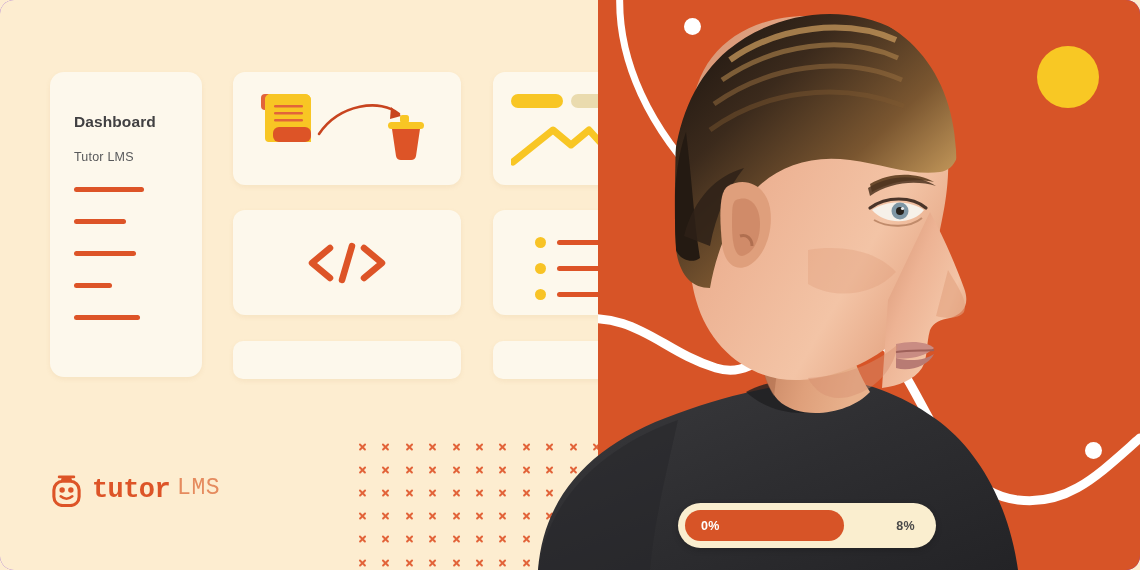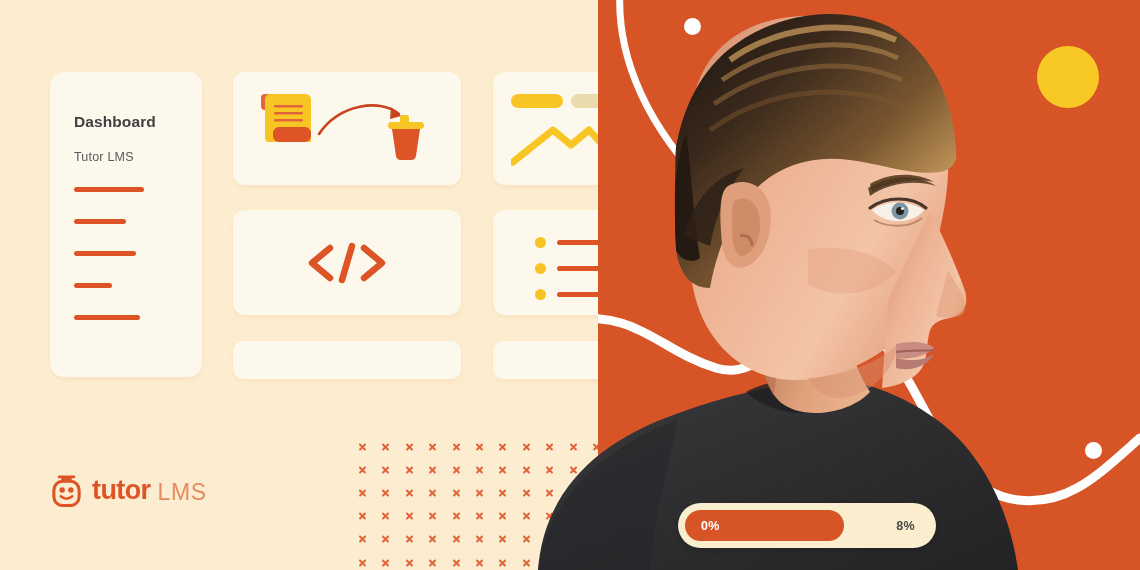--- a/index.html
+++ b/index.html
@@ -1,21 +1,21 @@
 <!DOCTYPE html>
 <html><head>
 <meta charset="utf-8">
 <style>
   html,body{margin:0;padding:0;}
   body{
     width:1140px;height:570px;overflow:hidden;
     font-family:"Liberation Sans", sans-serif;
     background:#FDEDD0;
   }
-  .stage{position:relative;width:1140px;height:570px;overflow:hidden;background:#6d28d9;}
+  .stage{position:relative;width:1140px;height:570px;overflow:hidden;background:#6d28d9;border-radius:14px;}
 
   
   .left-panel{position:absolute;left:0;top:0;width:598px;height:570px;background:#FDEDD0;}
   .xgrid{position:absolute;left:350px;top:432px;width:250px;height:138px;}
   .xmark{position:absolute;width:9px;height:9px;}
   .xmark:before,.xmark:after{
     content:"";position:absolute;left:0;top:3.6px;width:9px;height:1.8px;background:#E2643A;border-radius:1px;
   }
   .xmark:before{transform:rotate(45deg);}
   .xmark:after{transform:rotate(-45deg);}
@@ -242,21 +242,21 @@
           <rect x="11.5" y="4" width="11" height="3" rx="1.2" fill="#DD5427"></rect>
 
           <rect x="4" y="7.5" width="26" height="25" rx="9" fill="none" stroke="#DD5427" stroke-width="3.2"></rect>
 
           <circle cx="12.5" cy="16.5" r="2.8" fill="#DD5427"></circle>
           <circle cx="21.5" cy="16.5" r="2.8" fill="#DD5427"></circle>
 
           <path d="M11 23 q6 5 12 0" stroke="#DD5427" stroke-width="2.6" fill="none" stroke-linecap="round"></path>
         </svg>
       </div>
-      <div style="display:flex;align-items:flex-end;">
+      <div style="display:flex;align-items:flex-start;font-family:Liberation Mono, monospace;">
         <span class="logo-tutor">tutor</span>
         <span class="logo-lms">LMS</span>
       </div>
     </div>
   </div>
 
   <div class="right-panel">
     <svg width="542" height="570" style="position:absolute;left:0;top:0;">
 
       <path d="M22 -10 C18 60 52 130 112 190" stroke="#fff" stroke-width="7" fill="none" stroke-linecap="round"></path>

